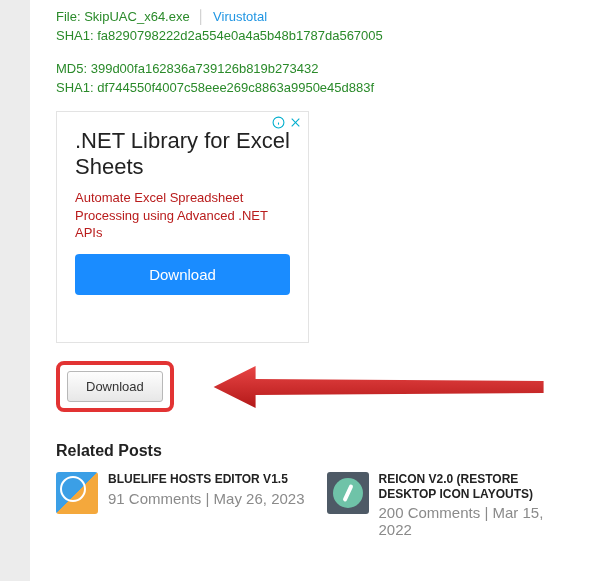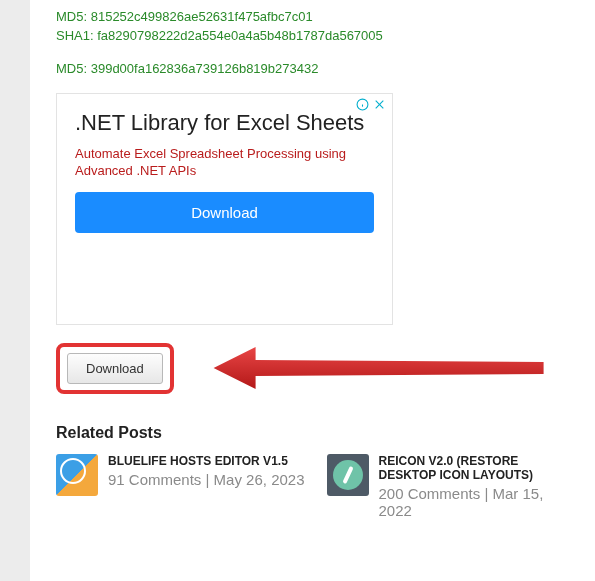--- a/index.html
+++ b/index.html
@@ -7,21 +7,21 @@
   .page { width: 595px; height: 581px; background: #ececec; position: relative; overflow: hidden; }
   .content { background: #fff; margin-left: 30px; width: 565px; min-height: 581px; padding: 8px 20px 0 26px; }
   .info-block { margin-bottom: 14px; line-height: 1.45; }
   .info-block .line { white-space: nowrap; }
   .lbl { color: #2a8a2a; }
   .hash { color: #2a8a2a; }
   .fname { color: #2a8a2a; }
   .vt { color: #2196e3; }
   .sep { color: #c7c7c7; padding: 0 4px; }
 
-  .ad-box { border: 1px solid #e3e3e3; width: 337px; height: 232px; margin-top: 8px; padding: 16px 18px 27px 18px; position: relative; background: #fff; }
+  .ad-box { border: 1px solid #e3e3e3; width: 253px; height: 232px; margin-top: 8px; padding: 16px 18px 27px 18px; position: relative; background: #fff; }
   .ad-info { position: absolute; top: 4px; right: 6px; font-size: 12px; color: #00aecd; display: flex; align-items: center; gap: 4px; }
   .ad-info svg { width: 13px; height: 13px; }
   .ad-title { font-family: Arial, sans-serif; font-size: 22px; font-weight: 400; color: #222; line-height: 1.15; margin-bottom: 10px; }
   .ad-desc { font-size: 13px; color: #b91c1c; line-height: 1.35; margin-bottom: 12px; }
   .ad-brand { font-size: 12px; color: #8a8a8a; margin-bottom: 14px; }
   .ad-btn { display: block; width: 100%; background: #1a8cff; color: #fff; border: none; border-radius: 4px; font-size: 15px; padding: 12px 0; text-align: center; cursor: pointer; font-family: Arial, sans-serif; }
 
   .dl-wrap { margin-top: 18px; display: flex; align-items: center; gap: 18px; }
   .dl-highlight { border: 4px solid #e23333; border-radius: 8px; padding: 6px 7px; display: inline-block; }
   .dl-btn { background: linear-gradient(#fdfdfd,#e7e7e7); border: 1px solid #b8b8b8; border-radius: 3px; padding: 7px 18px; font-size: 13px; color: #333; cursor: pointer; font-family: Arial, sans-serif; }
@@ -41,33 +41,39 @@
   .post-meta { font-size: 15px; color: #8a8a8a; }
 </style>
 </head>
 <body>
 
 <div class="page">
   <div class="content">
 
     <div class="info-block">
       <div class="line">
-        <span class="lbl">MD5:</span>
-        <span class="hash">815252c499826ae52631f475afbc7c01</span>
+        <span class="lbl">File:</span>
+        <span class="fname">SkipUAC_x64.exe</span>
+        <span class="sep">│</span>
+        <span class="vt">Virustotal</span>
       </div>
       <div class="line">
         <span class="lbl">SHA1:</span>
         <span class="hash">fa8290798222d2a554e0a4a5b48b1787da567005</span>
       </div>
     </div>
 
     <div class="info-block">
       <div class="line">
         <span class="lbl">MD5:</span>
         <span class="hash">399d00fa162836a739126b819b273432</span>
+      </div>
+      <div class="line">
+        <span class="lbl">SHA1:</span>
+        <span class="hash">df744550f4007c58eee269c8863a9950e45d883f</span>
       </div>
     </div>
 
     <div class="ad-box">
       <div class="ad-info">
         <svg viewBox="0 0 24 24" fill="none" stroke="#00aecd" stroke-width="2">
             <circle cx="12" cy="12" r="10"></circle>
             <line x1="12" y1="8" x2="12" y2="8"></line>
             <line x1="12" y1="12" x2="12" y2="16"></line>
           </svg>

